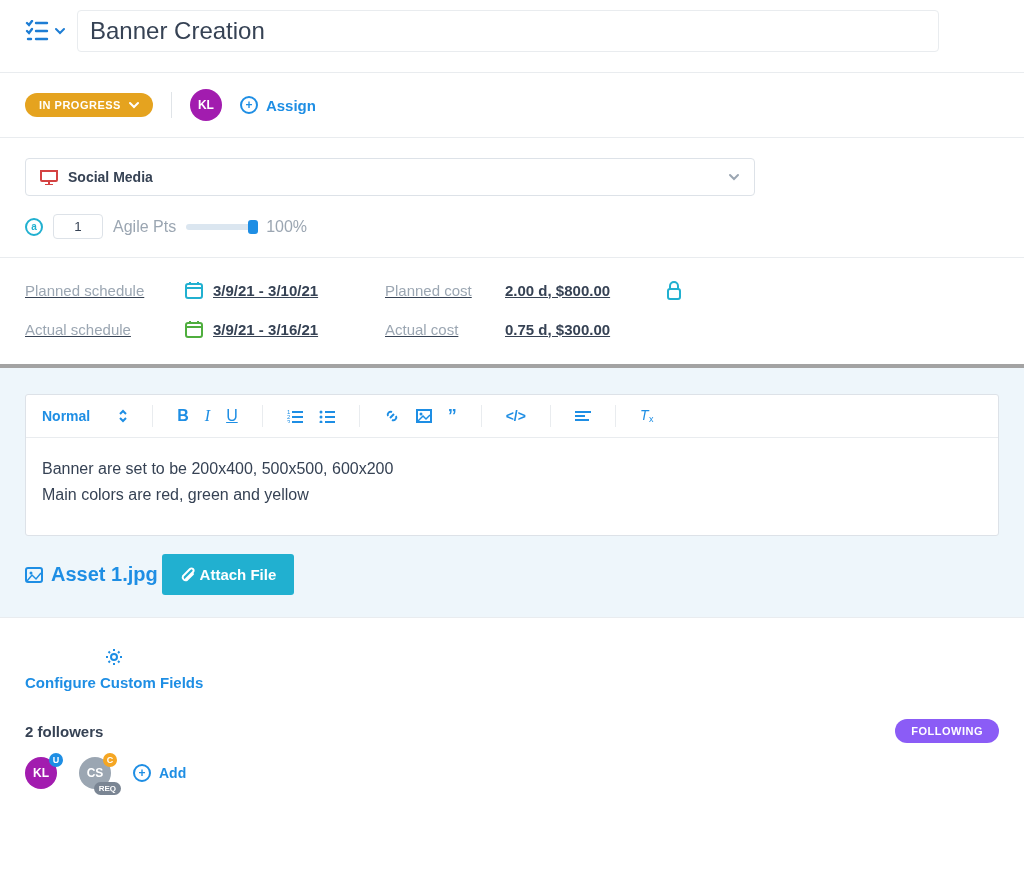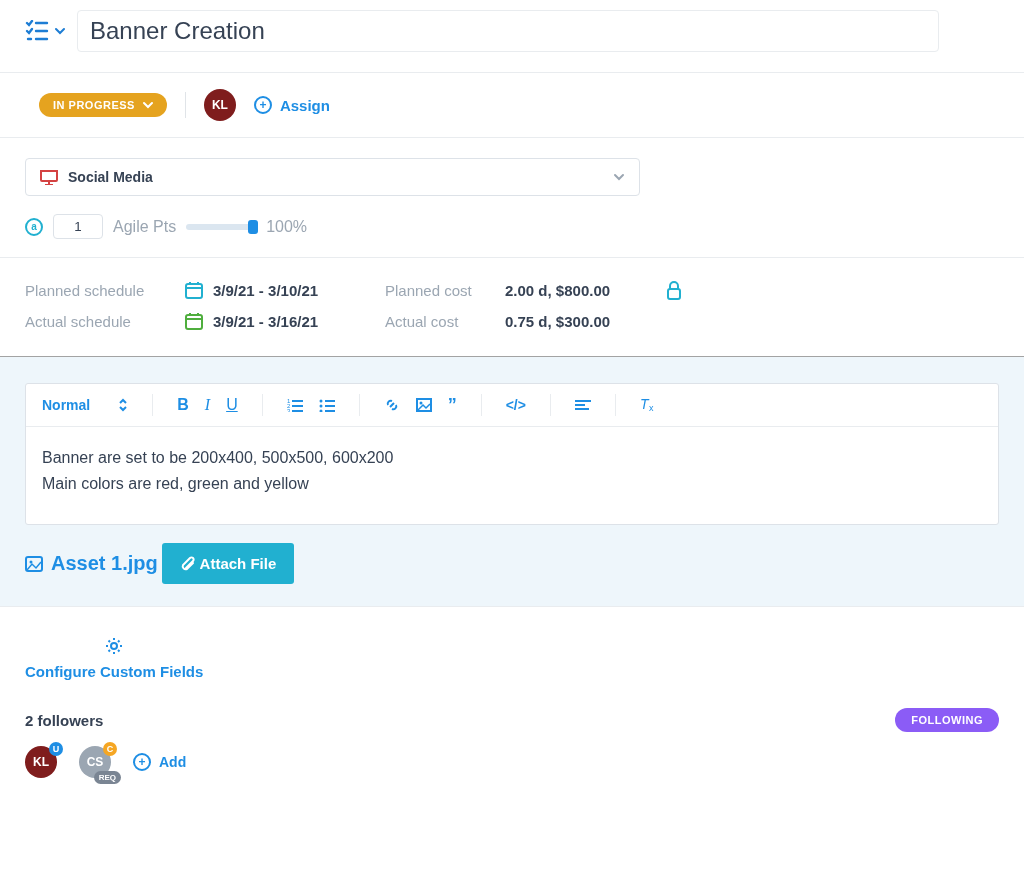--- a/index.html
+++ b/index.html
@@ -1,35 +1,35 @@
 <!DOCTYPE html>
 <html><head>
 <meta charset="utf-8">
 <style>
 * { box-sizing: border-box; margin: 0; padding: 0; }
 body { font-family: -apple-system, BlinkMacSystemFont, "Segoe UI", Helvetica, Arial, sans-serif; background: #fff; color: #364254; font-size: 14px; width: 1024px; }
 .header-row { display: flex; align-items: center; padding: 10px 25px 20px; gap: 12px; border-bottom: 1px solid #e9ecef; }
 .task-icon { color: #1d7dd4; display: flex; align-items: center; gap: 4px; }
 .title-input { flex: 1; font-size: 24px; font-weight: 500; color: #364254; padding: 6px 12px; border: 1px solid #e9ecef; border-radius: 4px; margin-right: 60px; }
-.status-row { display: flex; align-items: center; padding: 16px 39px; gap: 18px; border-bottom: 1px solid #e9ecef; }
+.status-row { display: flex; align-items: center; padding: 16px 25px; gap: 18px; border-bottom: 1px solid #e9ecef; }
 .status-badge { background: #e5a31f; color: #fff; font-size: 11px; font-weight: 700; letter-spacing: 0.5px; padding: 6px 14px; border-radius: 14px; display: inline-flex; align-items: center; gap: 8px; }
 .divider-v { width: 1px; height: 26px; background: #e0e4e8; }
-.avatar-circle { width: 32px; height: 32px; border-radius: 50%; background: #7f1d1d; color: #fff; font-size: 12px; font-weight: 700; display: inline-flex; align-items: center; justify-content: center; }
+.avatar-circle { width: 32px; height: 32px; border-radius: 50%; background: #a21caf; color: #fff; font-size: 12px; font-weight: 700; display: inline-flex; align-items: center; justify-content: center; }
 .assign-btn { display: inline-flex; align-items: center; gap: 8px; color: #1e8ee4; font-weight: 600; font-size: 15px; }
 .assign-btn .plus-circle { width: 18px; height: 18px; border: 2px solid #1e8ee4; border-radius: 50%; display: inline-flex; align-items: center; justify-content: center; font-size: 12px; line-height: 1; }
 .category-row { padding: 20px 25px 10px; }
-.category-select { width: 615px; border: 1px solid #dde2e8; border-radius: 4px; padding: 10px 14px; display: flex; align-items: center; gap: 10px; color: #364254; font-weight: 600; }
+.category-select { width: 730px; border: 1px solid #dde2e8; border-radius: 4px; padding: 10px 14px; display: flex; align-items: center; gap: 10px; color: #364254; font-weight: 600; }
 .category-select .chev { margin-left: auto; color: #9ba6b2; }
 .agile-row { padding: 8px 25px 18px; display: flex; align-items: center; gap: 10px; border-bottom: 1px solid #e9ecef; }
 .agile-badge { width: 18px; height: 18px; border: 2px solid #21b0d0; color: #21b0d0; border-radius: 50%; display: inline-flex; align-items: center; justify-content: center; font-size: 10px; font-weight: 700; }
 .pts-input { width: 50px; border: 1px solid #dde2e8; border-radius: 4px; padding: 4px; text-align: center; color: #364254; }
 .agile-label { color: #9ba6b2; font-size: 16px; }
 .slider-track { width: 70px; height: 6px; background: #dbe6f0; border-radius: 3px; position: relative; }
 .slider-knob { position: absolute; right: -2px; top: -4px; width: 10px; height: 14px; background: #1e8ee4; border-radius: 3px; }
-.schedule-block { padding: 22px 25px 26px; display: grid; grid-template-columns: 160px 200px 120px 160px 40px; row-gap: 12px; align-items: center; border-bottom: 1px solid #a3a3a3; }
+.schedule-block { padding: 22px 25px 26px; display: grid; grid-template-columns: 160px 200px 120px 160px 40px; row-gap: 20px; align-items: center; border-bottom: 4px solid #a3a3a3; text-decoration: underline; }
 .lbl { color: #9ba6b2; font-size: 15px; }
 .val { color: #364254; font-size: 15px; font-weight: 600; }
 .cal-icon { display: inline-flex; }
 .editor-section { background: #eef6fb; padding: 26px 25px 22px; border-bottom: 1px solid #e9ecef; }
 .editor-box { background: #fff; border: 1px solid #dde2e8; border-radius: 3px; }
 .toolbar { display: flex; align-items: center; gap: 24px; padding: 10px 16px; border-bottom: 1px solid #e9ecef; color: #1e8ee4; }
 .tb-group { display: flex; align-items: center; gap: 16px; }
 .tb-sep { width: 1px; height: 22px; background: #e9ecef; }
 .tb-format { display: flex; align-items: center; gap: 28px; color: #1e8ee4; font-weight: 600; }
 .editor-content { padding: 18px 16px 28px; color: #364254; font-size: 16px; line-height: 1.6; }

